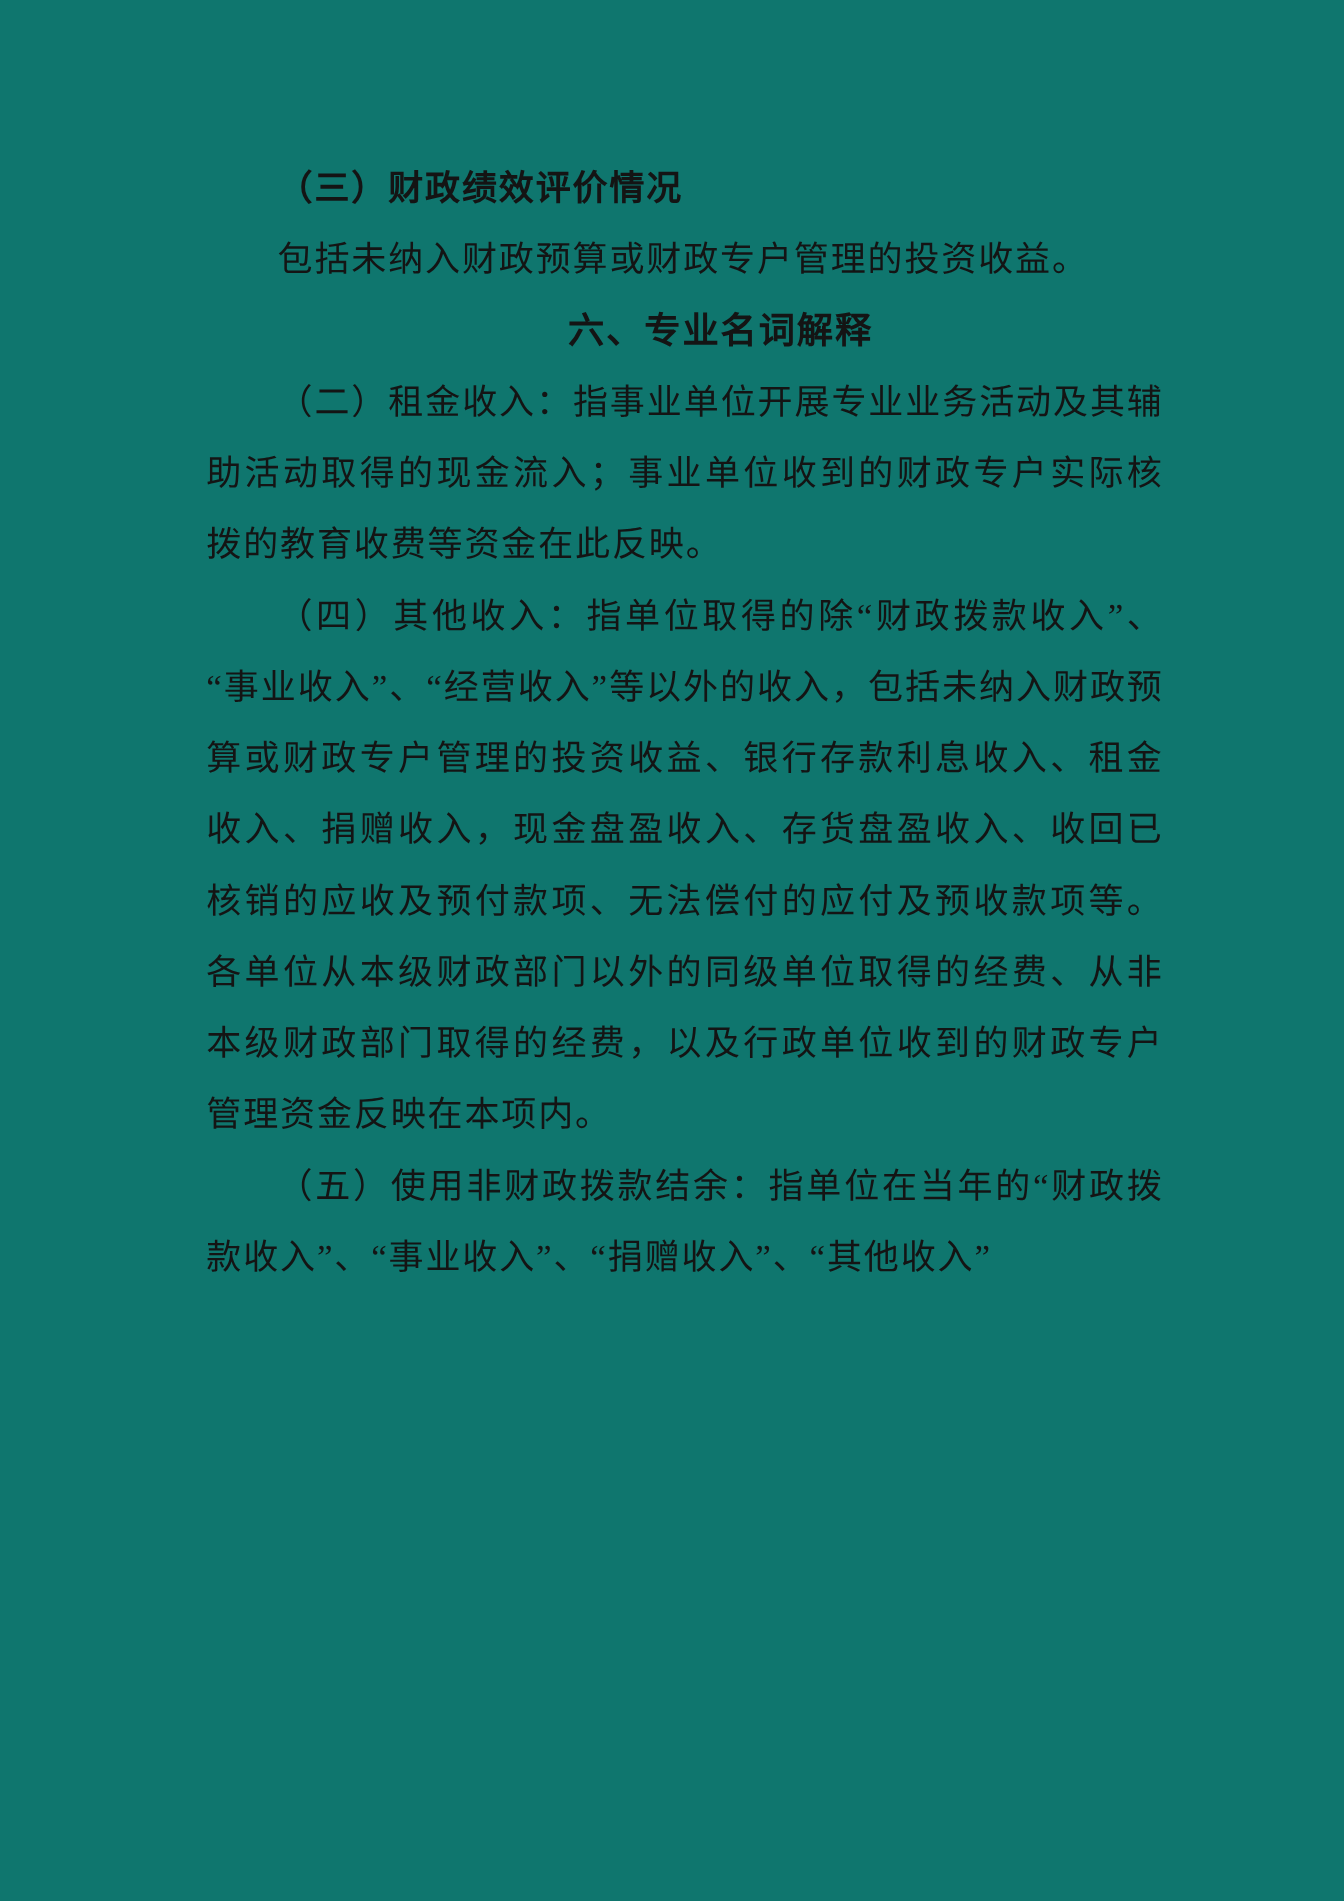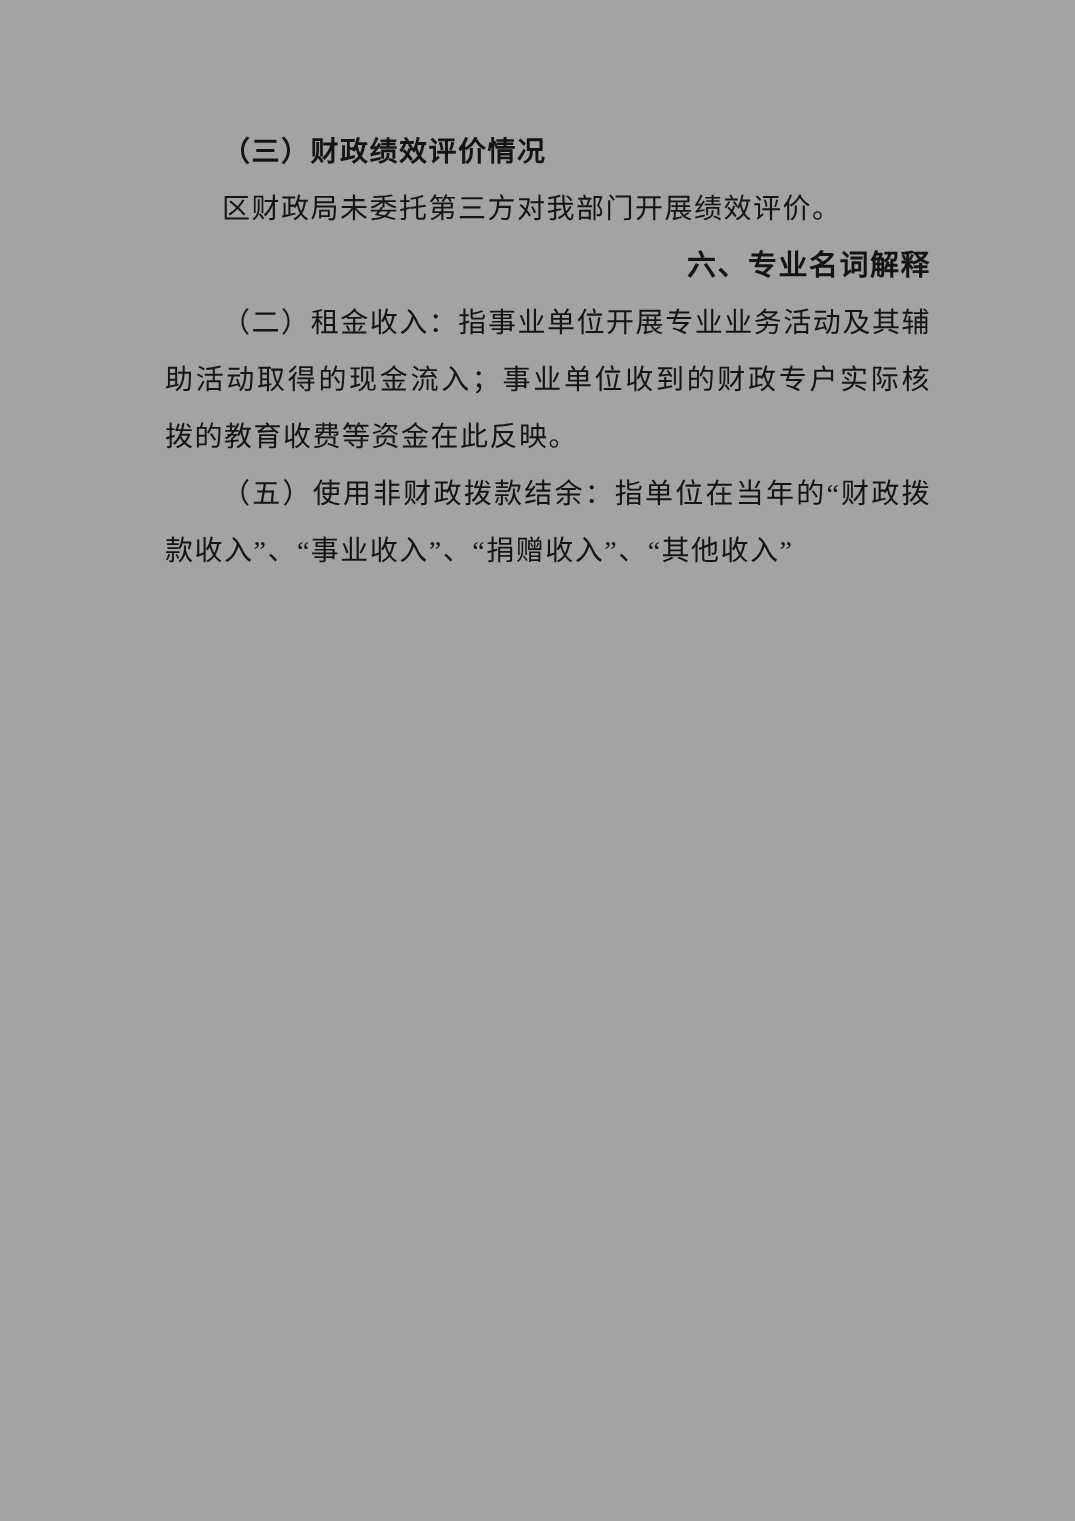--- a/index.html
+++ b/index.html
@@ -13,54 +13,55 @@
     background: #ffffff;
     color: #141414;
     font-family: "Liberation Serif", "DejaVu Serif", serif;
     overflow: hidden;
   }
   .page {
     box-sizing: border-box;
     width: 1075px;
     height: 1521px;
     padding: 123px 144px 0 165px;
-    background: #a3a3a3;
+    background: #0f766e;
   }
   .doc-block {
     margin: 0;
     font-size: 28px;
     line-height: 57px;
     letter-spacing: 1.5px;
     text-indent: 57px;           
     text-align: justify;
     font-weight: normal;
     word-break: break-all;
   }
   .sub-heading {
     font-weight: bold;
     text-align: left;
   }
   .main-heading {
     font-family: "Liberation Sans", "DejaVu Sans", sans-serif;
     font-weight: bold;
     font-size: 29px;
-    text-align: right;
+    text-align: center;
   }
 </style>
 </head>
 <body>
 
 <div class="page">
 
   <p class="doc-block sub-heading">（三）财政绩效评价情况</p>
 
-  <p class="doc-block">区财政局未委托第三方对我部门开展绩效评价。</p>
+  <p class="doc-block">包括未纳入财政预算或财政专户管理的投资收益。</p>
 
   <h2 class="doc-block main-heading">六、专业名词解释</h2>
 
 
   <p class="doc-block">（二）租金收入：指事业单位开展专业业务活动及其辅助活动取得的现金流入；事业单位收到的财政专户实际核拨的教育收费等资金在此反映。</p>
 
 
+  <p class="doc-block">（四）其他收入：指单位取得的除“财政拨款收入”、“事业收入”、“经营收入”等以外的收入，包括未纳入财政预算或财政专户管理的投资收益、银行存款利息收入、租金收入、捐赠收入，现金盘盈收入、存货盘盈收入、收回已核销的应收及预付款项、无法偿付的应付及预收款项等。各单位从本级财政部门以外的同级单位取得的经费、从非本级财政部门取得的经费，以及行政单位收到的财政专户管理资金反映在本项内。</p>
 
   <p class="doc-block">（五）使用非财政拨款结余：指单位在当年的“财政拨款收入”、“事业收入”、“捐赠收入”、“其他收入”</p>
 
 </div>
 
 </body></html>

